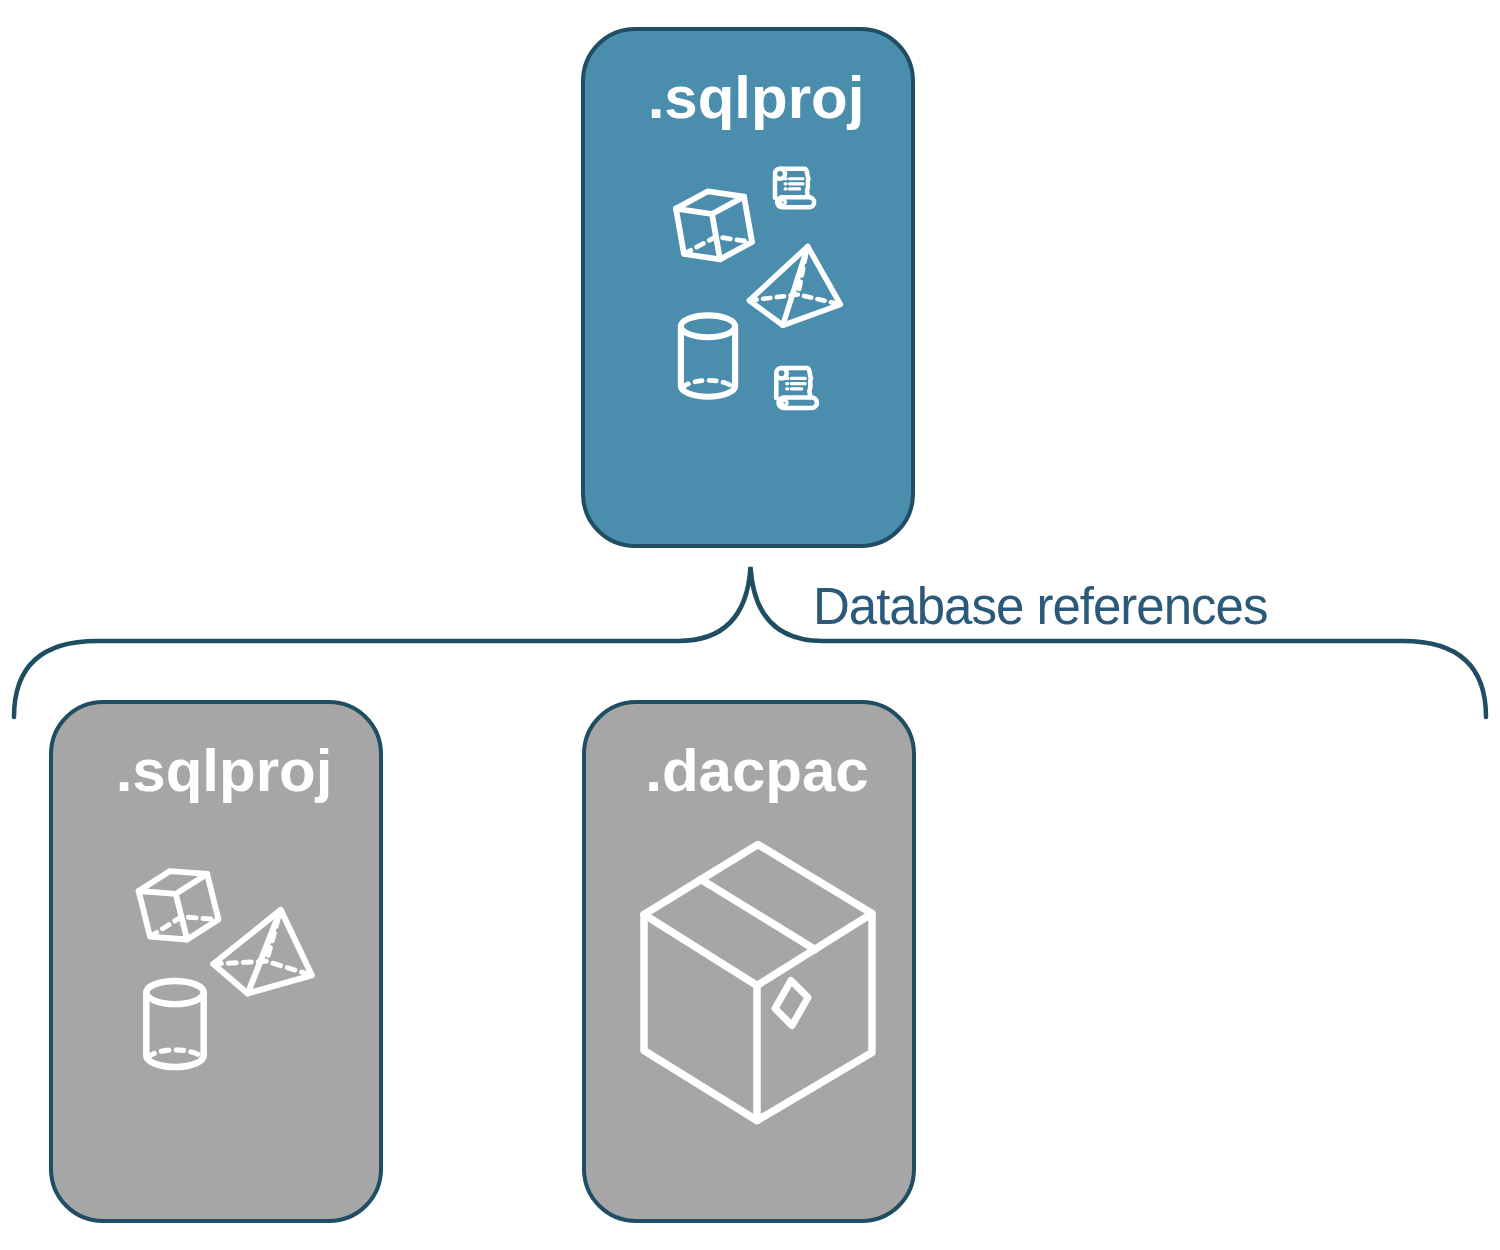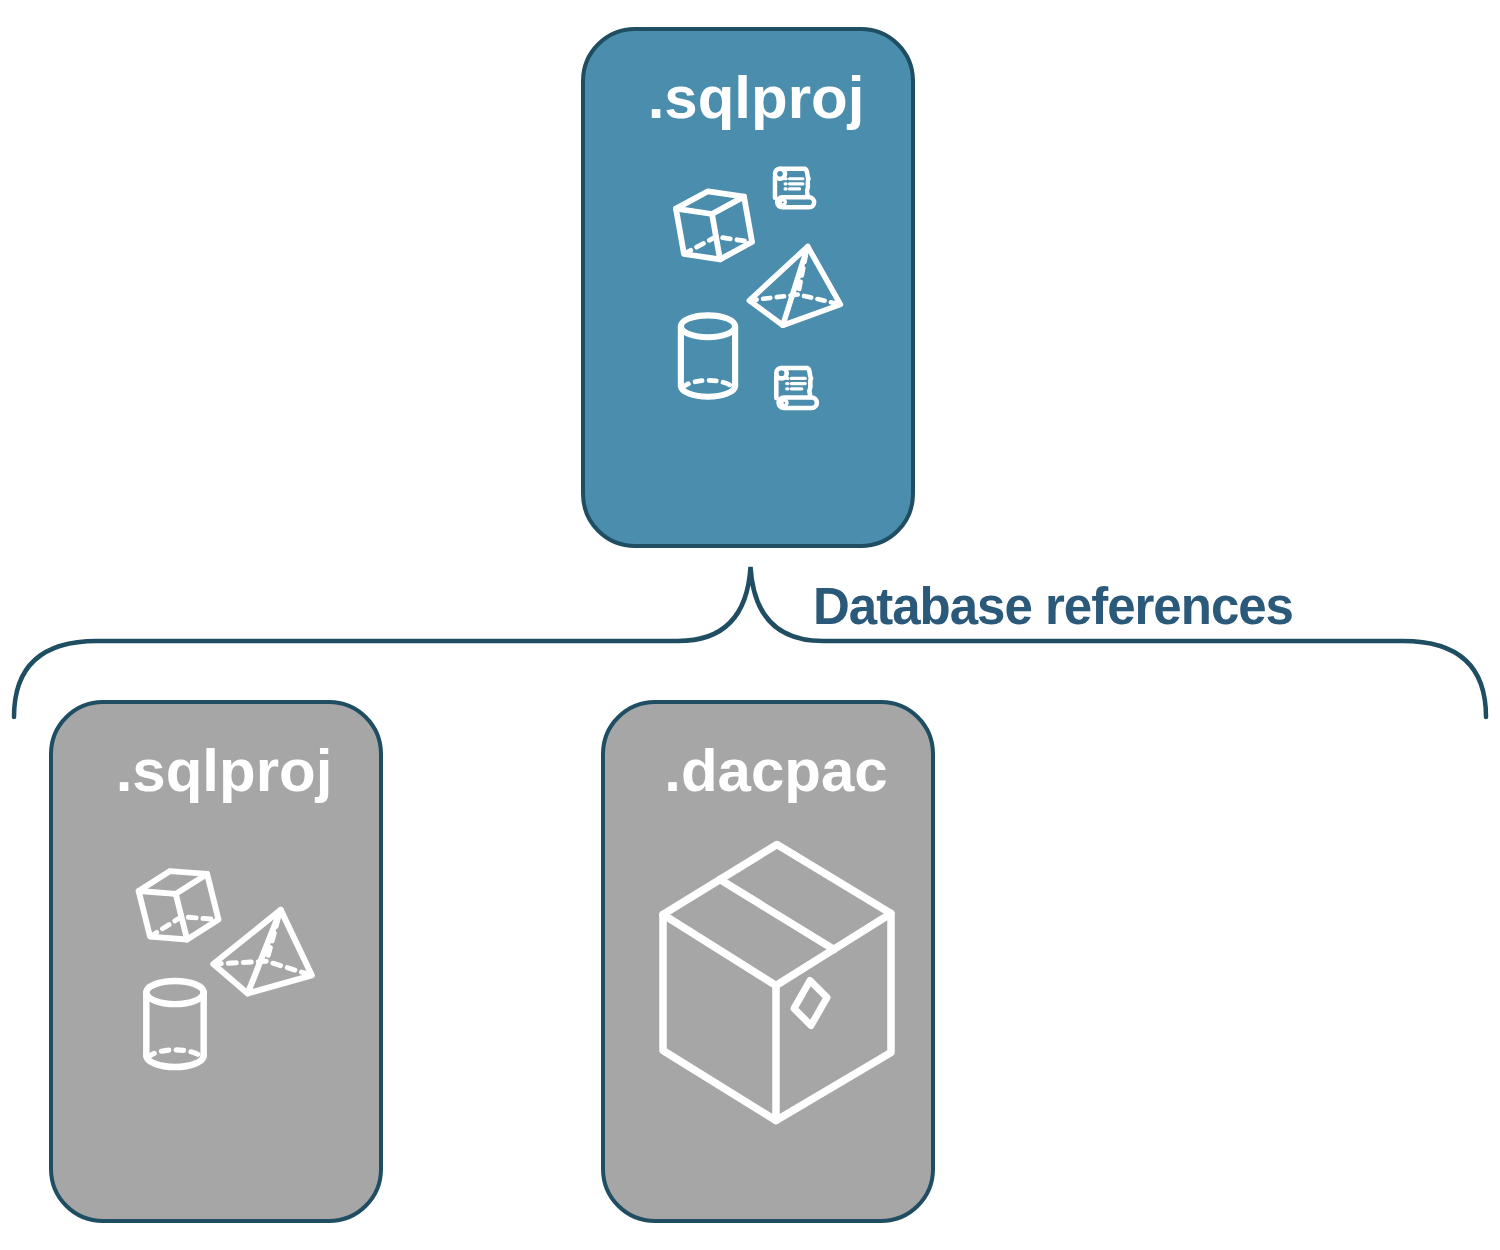--- a/index.html
+++ b/index.html
@@ -4,37 +4,37 @@
 <style>
   html,body { margin:0; padding:0; background:#ffffff; }
   body { font-family:"Liberation Sans", sans-serif; }
   .stage { position:relative; width:1500px; height:1250px; background:#ffffff; overflow:hidden; }
 
   .node { position:absolute; box-sizing:border-box; width:334px; height:523px;
           border:4px solid #1F4E63; border-radius:54px; }
   .node-root  { left:581px; top:27px; height:521px; background:#4A8DAD; }
   .node-child { top:700px; background:#A6A6A6; }
   #child-sqlproj { left:49px; }
-  #child-dacpac  { left:582px;margin-left:19px; }
+  #child-dacpac  { left:582px; }
   #child-nupkg   { left:1116px; }
 
   .node-label { position:absolute; top:34px; left:16px; right:0; text-align:center;
                 font-size:60px; line-height:66px; font-weight:bold; color:#ffffff;
                 letter-spacing:0; }
 
   .icon { position:absolute; }
   .icon svg { display:block; width:100%; height:100%; overflow:visible; }
 
   .wire { stroke:#ffffff; fill:none; stroke-linecap:round; stroke-linejoin:round; }
 
   .brace-svg { position:absolute; left:0; top:0; pointer-events:none; }
   .brace-path { stroke:#1F4E63; stroke-width:4.5; fill:none; stroke-linecap:round; }
 
   .connector-label { position:absolute; left:813px; top:577px; white-space:nowrap;
-                     font-size:51px; font-weight:bold; letter-spacing:-1px; color:#2A5979; }
+                     font-size:51px; font-weight:normal; letter-spacing:-1px; color:#2A5979; }
 </style>
 </head>
 <body>
 
 <div class="stage">
 
   <div class="node node-root">
     <div class="node-label">.sqlproj</div>
 
     <div class="icon" style="left:82px; top:152px; width:96px; height:96px; transform:rotate(-10deg);">

